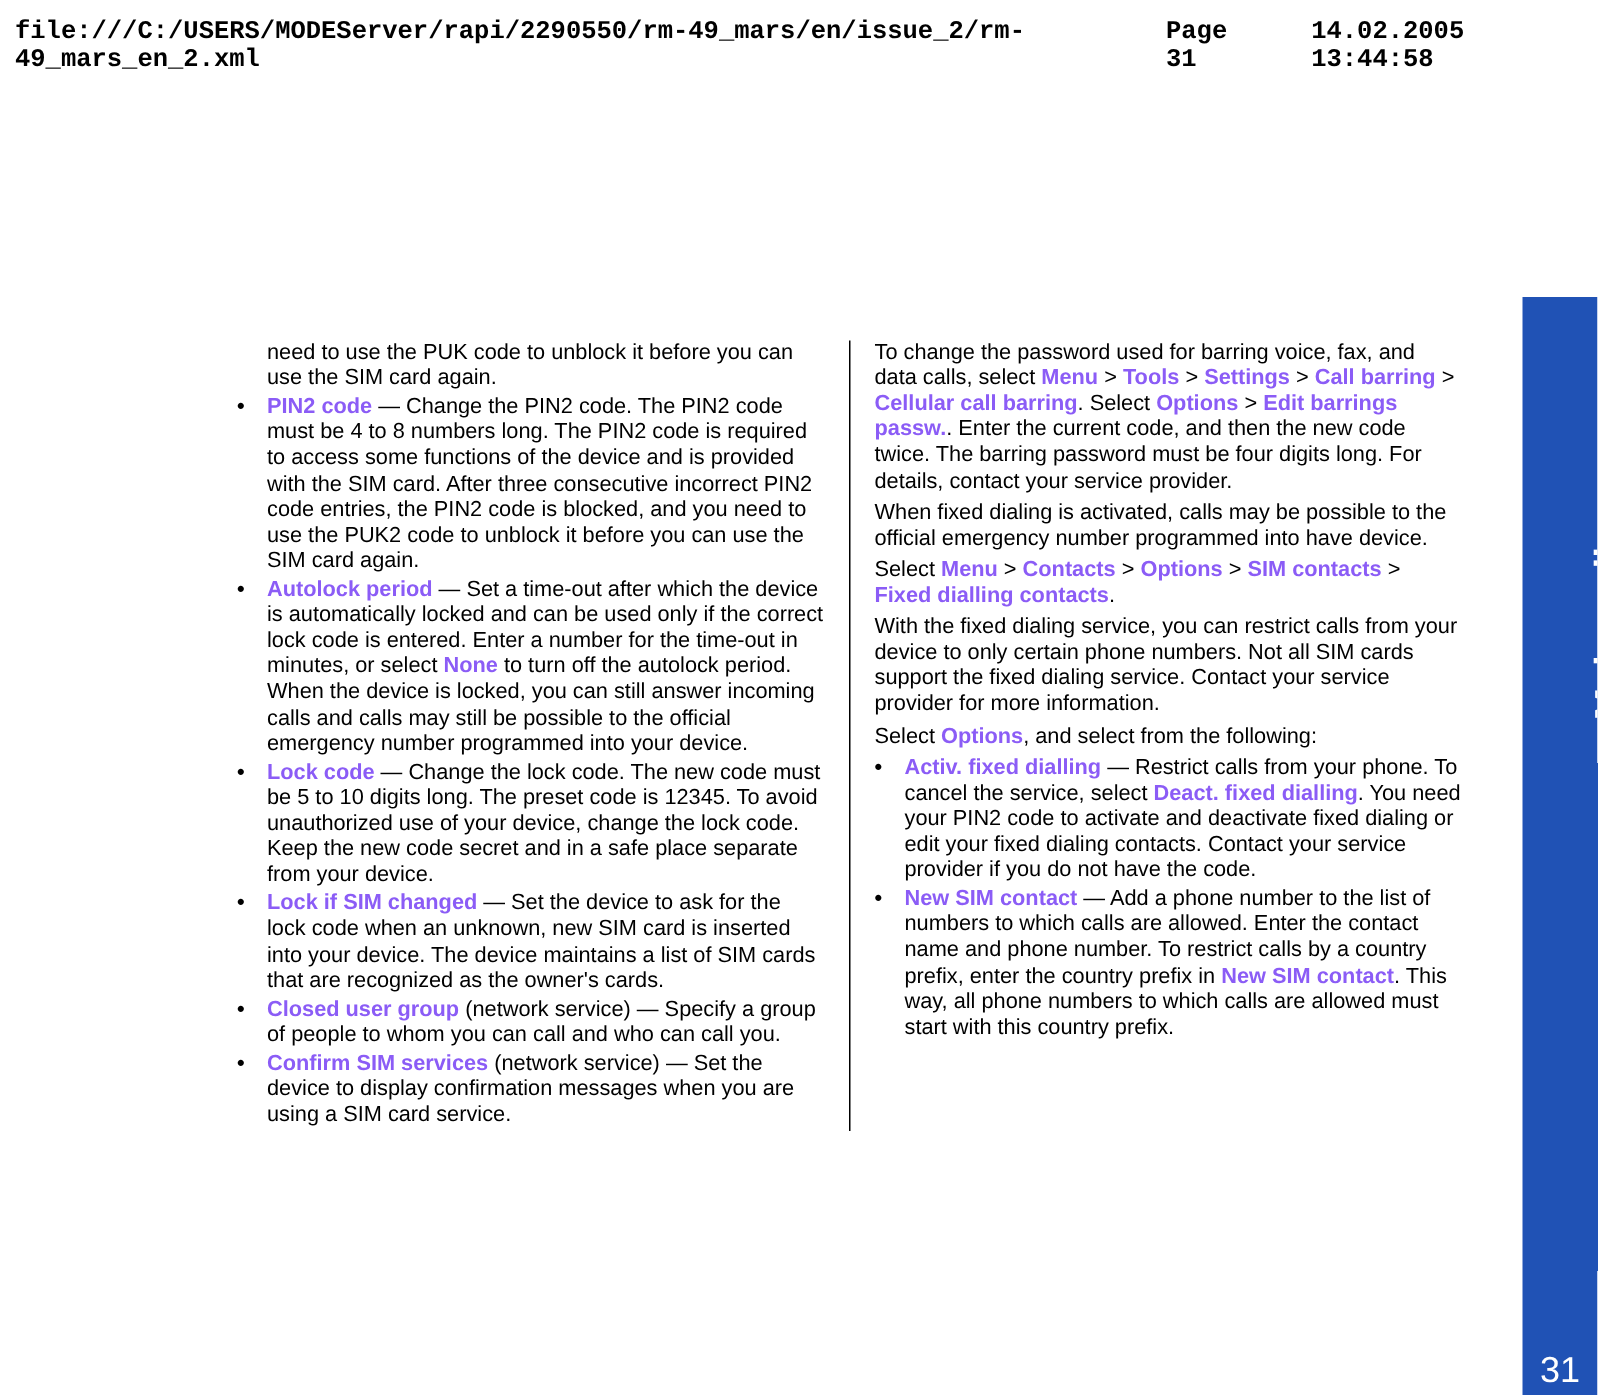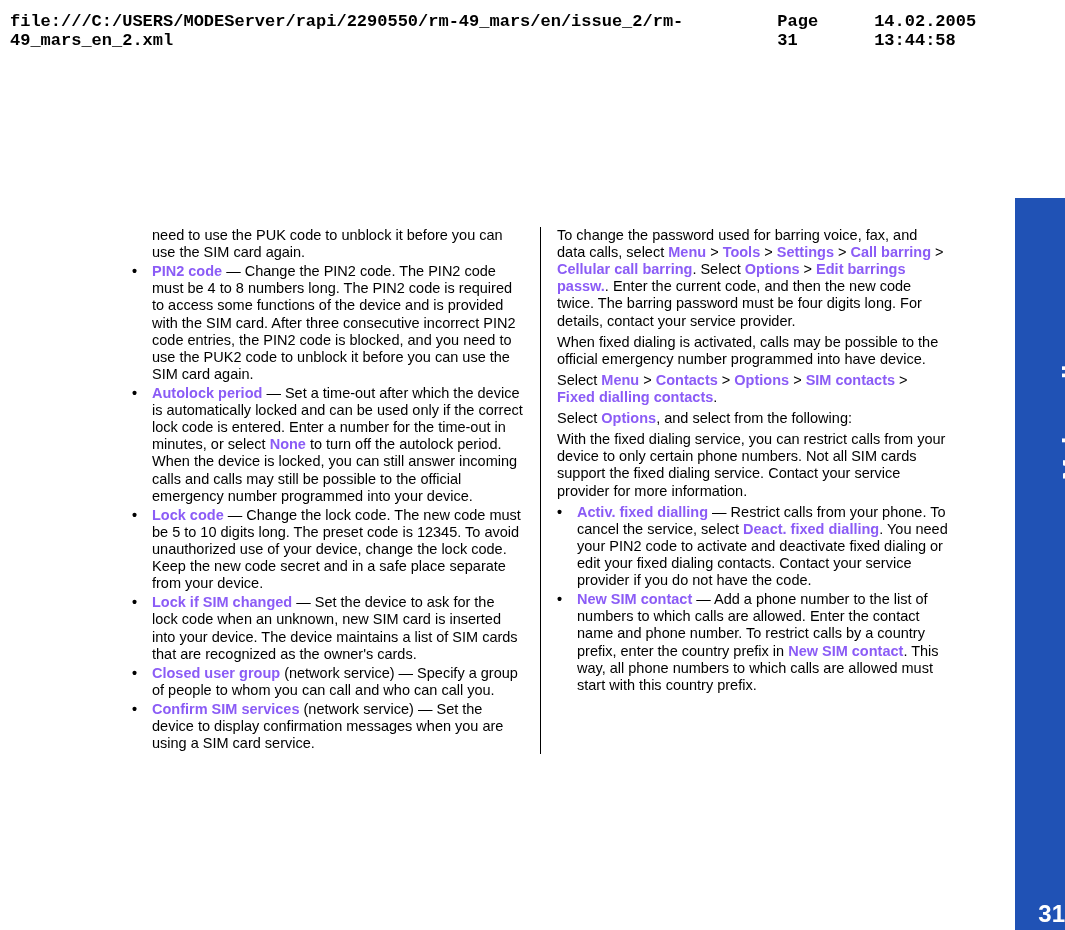--- a/index.html
+++ b/index.html
@@ -27,20 +27,21 @@
     left: 0;
     right: 0;
     bottom: 0;
   }
   .content {
     position: absolute;
     top: 175px;
     left: 132px;
     width: 842px;
     display: flex;
+    justify-content: flex-end;
   }
   .col {
     width: 408px;
     font-size: 14.5px;
     line-height: 1.18;
     padding-right: 16px;
   }
   .col2 {
     width: 408px;
     font-size: 14.5px;
@@ -77,23 +78,23 @@
     transform-origin: right top;
     font-size: 26px;
     font-weight: 700;
     white-space: nowrap;
   }
   .side-label-inner { transform: translateX(-100%); display:inline-block;}
   .side-num {
     position: absolute;
     bottom: 14px;
     width: 100%;
-    text-align: right;
+    text-align: center;
     font-size: 24px;
-    font-weight: 700;
+    font-weight: 400;
   }
 </style>
 </head>
 <body>
 
 <div class="header">
   <div class="header-left">file:///C:/USERS/MODEServer/rapi/2290550/rm-49_mars/en/issue_2/rm-49_mars_en_2.xml</div>
   <div class="header-right">
     <span>Page 31</span>
     <span>14.02.2005 13:44:58</span>
@@ -145,24 +146,24 @@
 
     <div class="col2">
       <div class="para">
         <span>To change the password used for barring voice, fax, and data calls, select </span><span class="blue">Menu</span> <span>&gt;</span> <span class="blue">Tools</span> <span>&gt;</span> <span class="blue">Settings</span> <span>&gt;</span> <span class="blue">Call barring</span> <span>&gt;</span> <span class="blue">Cellular call barring</span><span>. Select </span><span class="blue">Options</span> <span>&gt;</span> <span class="blue">Edit barrings passw.</span><span>. Enter the current code, and then the new code twice. The barring password must be four digits long. For details, contact your service provider.</span>
       </div>
 
       <div class="para">When fixed dialing is activated, calls may be possible to the official emergency number programmed into have device.</div>
       <div class="para">
         <span>Select </span><span class="blue">Menu</span> <span>&gt;</span> <span class="blue">Contacts</span> <span>&gt;</span> <span class="blue">Options</span> <span>&gt;</span> <span class="blue">SIM contacts</span> <span>&gt;</span> <span class="blue">Fixed dialling contacts</span><span>.</span>
       </div>
+      <div class="para">With the fixed dialing service, you can restrict calls from your device to only certain phone numbers. Not all SIM cards support the fixed dialing service. Contact your service provider for more information.</div>
       <div class="para">
         <span>Select </span><span class="blue">Options</span><span>, and select from the following:</span>
       </div>
-      <div class="para">With the fixed dialing service, you can restrict calls from your device to only certain phone numbers. Not all SIM cards support the fixed dialing service. Contact your service provider for more information.</div>
 
       <div class="bullet-block">
         <div class="bullet">•</div>
         <div class="bullet-text"><span class="blue">Activ. fixed dialling</span><span> — Restrict calls from your phone. To cancel the service, select </span><span class="blue">Deact. fixed dialling</span><span>. You need your PIN2 code to activate and deactivate fixed dialing or edit your fixed dialing contacts. Contact your service provider if you do not have the code.</span></div>
       </div>
 
       <div class="bullet-block">
         <div class="bullet">•</div>
         <div class="bullet-text"><span class="blue">New SIM contact</span><span> — Add a phone number to the list of numbers to which calls are allowed. Enter the contact name and phone number. To restrict calls by a country prefix, enter the country prefix in </span><span class="blue">New SIM contact</span><span>. This way, all phone numbers to which calls are allowed must start with this country prefix.</span></div>
       </div>

